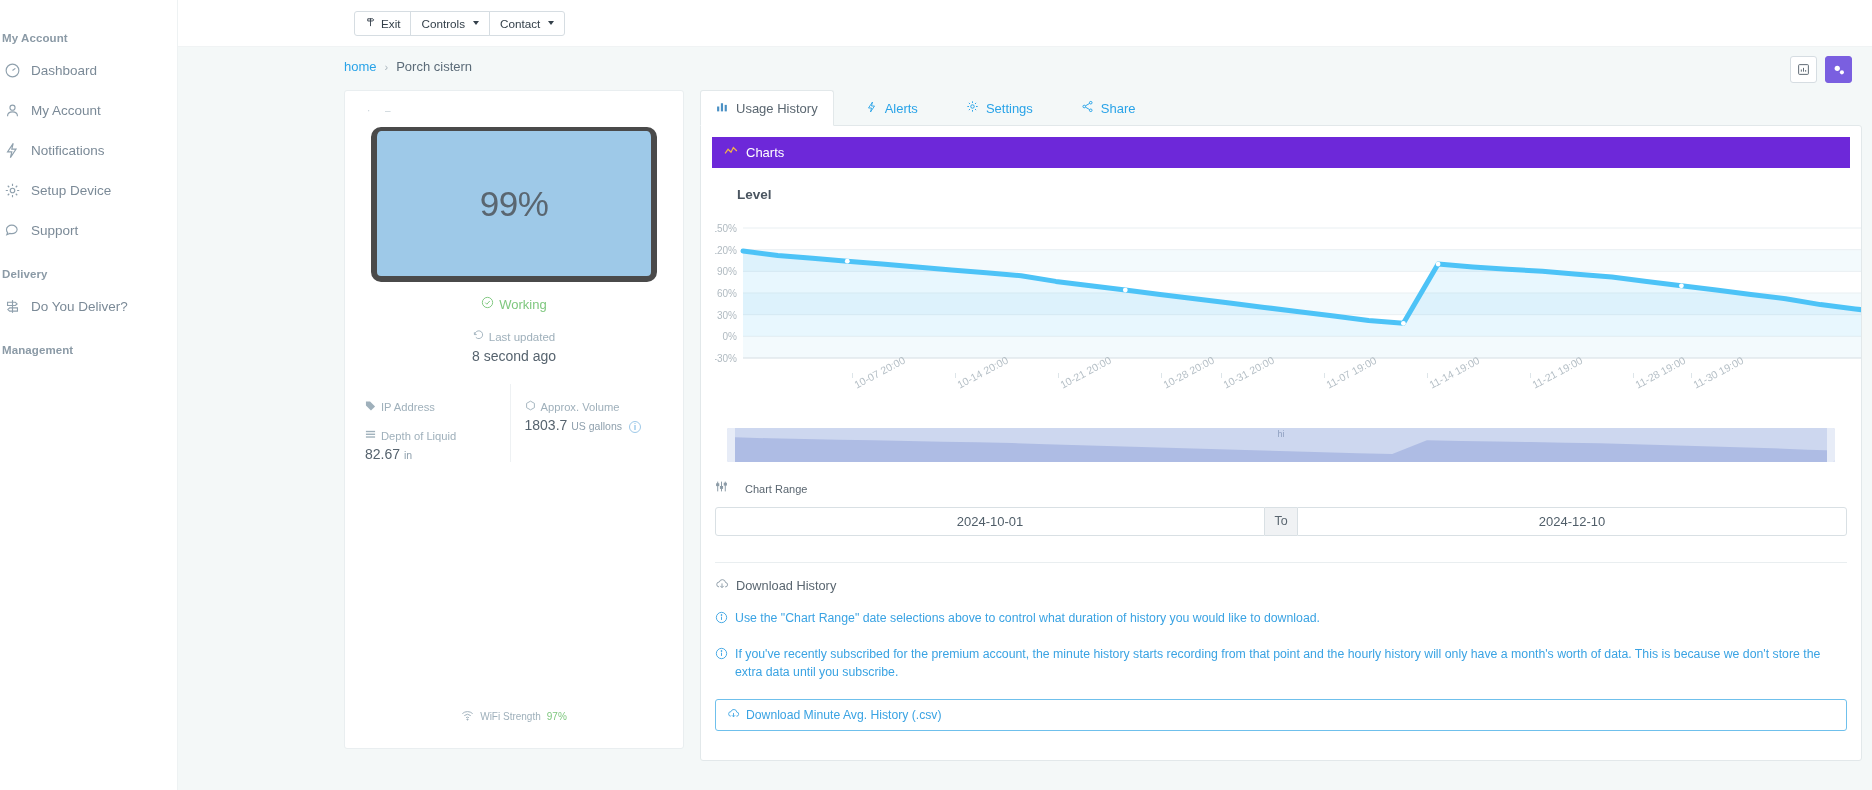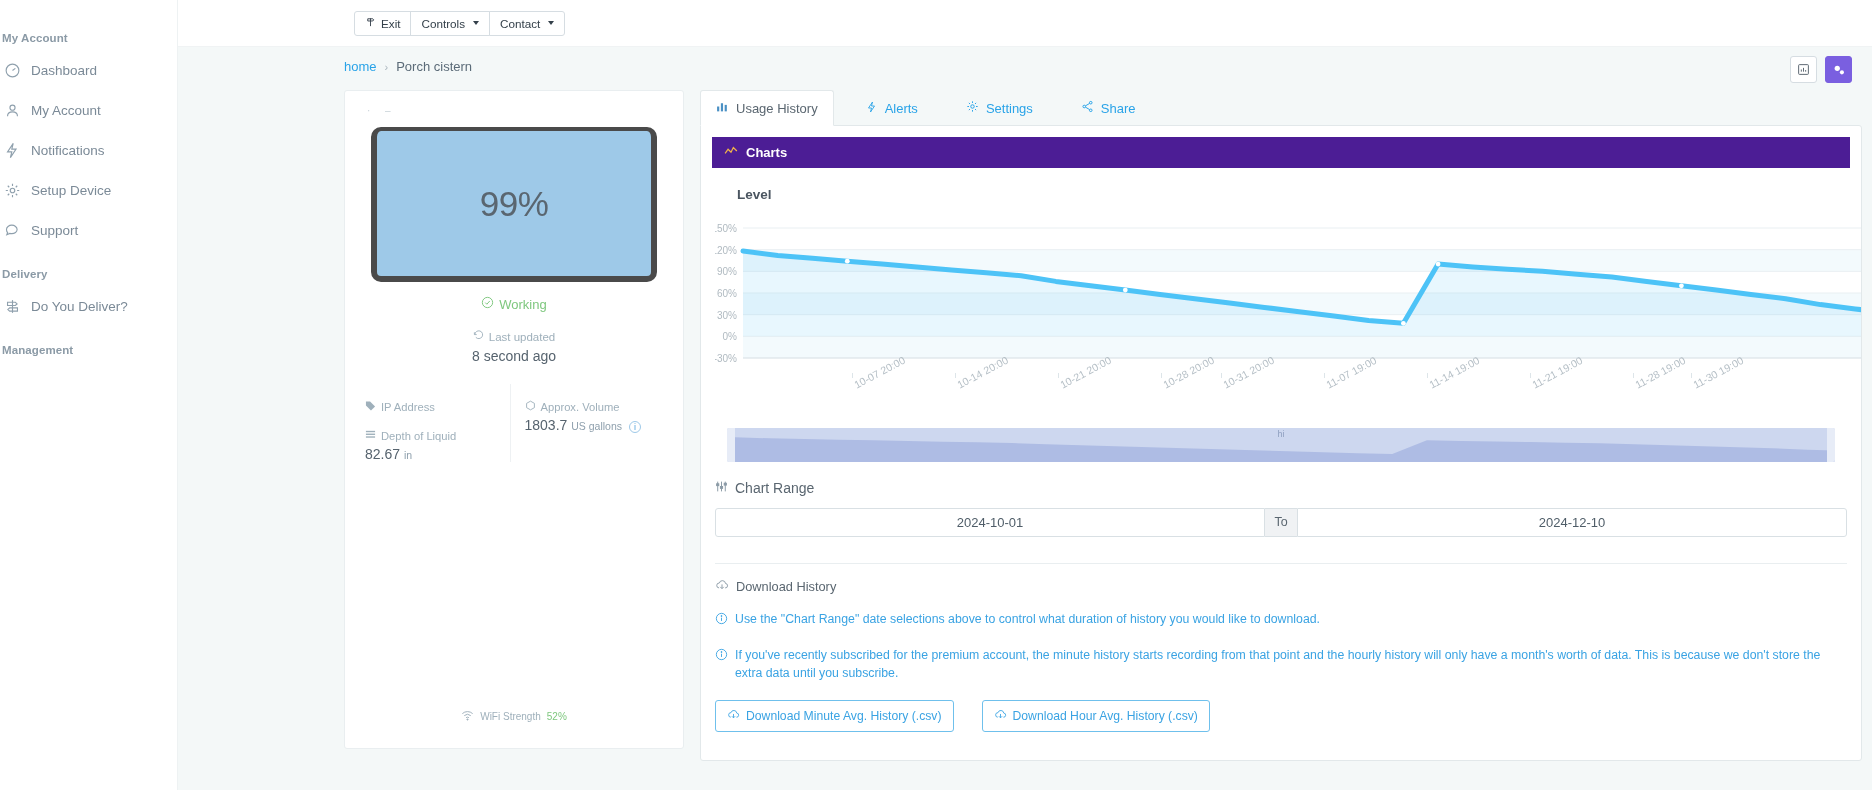--- a/index.html
+++ b/index.html
@@ -102,54 +102,54 @@
   .tabs { display: flex; gap: 16px; margin-bottom: -1px; position: relative; z-index: 3;}
   .tab {
     padding: 9px 15px; font-size: 13px; color: #29a3e8; cursor: pointer;
     display: flex; align-items: center; gap: 7px;
     border: 1px solid transparent; border-radius: 3px 3px 0 0;
   }
   .tab.active { background: #fff; border-color: #e2e8ea; border-bottom-color: #fff; color: #5a6670; }
   .panel { background: #fff; border: 1px solid #e2e8ea; border-radius: 0 3px 3px 3px; padding: 0; height: 636px; overflow: hidden;}
 
   .charts-bar {
-    background: #4c1d95; color: #fff; font-size: 13px; font-weight: bold;
+    background: #6d28d9; color: #fff; font-size: 13px; font-weight: normal;
     padding: 8px 12px; display: flex; align-items: center; gap: 8px;
     margin: 11px 11px 0 11px;
   }
   .chart-area { padding: 14px 14px 0 14px; position: relative; }
   .chart-title { font-size: 13.5px; font-weight: bold; color: #4a5560; margin: 5px 0 0 2px; padding-left: 20px; }
 
   .plot { position: relative; height: 170px; margin-top: 4px; }
   .plot svg { display: block; }
   .xaxis { position: relative; height: 48px; }
   .xtick { position: absolute; top: 4px; font-size: 10.5px; color: #b5bfc6; transform: rotate(-28deg); transform-origin: left top; white-space: nowrap; }
 
   .brush { margin: 4px 12px 0 12px; height: 34px; background: #cdd7ef; border-radius: 2px; position: relative; overflow:hidden;}
   .brush-handle { position:absolute; top:0; bottom:0; width: 8px; background:#e7ecf7; cursor: ew-resize;}
   .brush-label { position: absolute; left: 50%; top: 1px; transform: translateX(-50%); font-size: 9px; color:#8fa0c0;}
 
   .range-wrap { padding: 18px 14px 0 14px; }
-  .range-label { font-size: 14px; color: #5a6670; display: flex; align-items: flex-end; gap: 7px; }
+  .range-label { font-size: 11px; color: #5a6670; display: flex; align-items: flex-end; gap: 17px; }
   .range-row { display: flex; margin-top: 12px; }
   .range-in {
     flex: 1; height: 29px; border: 1px solid #d9e0e4; background: #fff;
     font-size: 13px; color: #4f5d68; text-align: center; line-height: 27px; cursor: pointer;
   }
   .range-to { width: 32px; height: 29px; border: 1px solid #d9e0e4; border-left: 0; border-right: 0;
     background: #f0f2f4; font-size: 12.5px; color: #5a6670; text-align:center; line-height: 27px; }
   .range-in:first-child { border-radius: 3px 0 0 3px; }
   .range-in:last-child { border-radius: 0 3px 3px 0; }
 
   .hr { height: 1px; background: #e9eef0; margin: 26px 14px 0 14px; }
   .dl-wrap { padding: 14px 14px 0 14px; }
   .dl-title { font-size: 12.8px; color: #5a6670; display:flex; align-items:center; gap:7px;}
   .dl-note { font-size: 12.3px; color: #3aa3e3; display:flex; gap:7px; margin-top: 16px; line-height: 1.45; }
   .dl-note .i { flex: 0 0 13px; margin-top: 1px; }
-  .dl-btns { display: flex; gap: 28px; margin-top: 18px; }
+  .dl-btns { display: flex; gap: 0; margin-top: 18px; flex-direction: column; }
   .dl-btn {
     border: 1px solid #6fc0ec; color: #3aa3e3; background: #fff; border-radius: 3px;
     font-size: 12.2px; padding: 7px 11px; cursor: pointer; display:flex; align-items:center; gap:6px;
   }
 
   .hdr-btns { position: absolute; right: 20px; top: 56px; display: flex; gap: 8px; }
   .hdr-btn {
     width: 27px; height: 27px; border-radius: 3px; display:flex;align-items:center;justify-content:center;
     border: 1px solid #d6dde2; background:#fff; color:#5a6670; cursor:pointer;
   }
@@ -355,21 +355,21 @@
         <div class="wifi">
           <span>
             <svg width="13" height="13" viewBox="0 0 24 24" fill="none" stroke="currentColor" stroke-width="1.8">
                 <path d="M2.5 8.5a14 14 0 0 1 19 0"></path>
                 <path d="M6 12.3a9 9 0 0 1 12 0"></path>
                 <path d="M9.4 16a4.2 4.2 0 0 1 5.2 0"></path>
                 <circle cx="12" cy="19.4" r="1.1" fill="currentColor"></circle>
               </svg>
           </span>
           <span>WiFi Strength</span>
-          <span class="wifi-pct">52%</span>
+          <span class="wifi-pct">97%</span>
         </div>
       </div>
 
       <div class="right-col">
 
         <div class="tabs">
           <div class="tab active">
             <span>
               <svg width="13" height="13" viewBox="0 0 24 24" fill="#4a90c4">
                   <rect x="2" y="12" width="4" height="9"></rect>
@@ -545,29 +545,20 @@
             <div class="dl-btns">
               <div class="dl-btn">
                 <span>
                   <svg width="13" height="13" viewBox="0 0 24 24" fill="none" stroke="#3aa3e3" stroke-width="1.6">
                       <path d="M7 17a4.2 4.2 0 0 1 .4-8.4A5.4 5.4 0 0 1 18 9.4a3.8 3.8 0 0 1-.6 7.6"></path>
                       <path d="M12 11v7M9 15.2l3 3 3-3"></path>
                     </svg>
                 </span>
                 <span>Download Minute Avg. History (.csv)</span>
               </div>
-              <div class="dl-btn">
-                <span>
-                  <svg width="13" height="13" viewBox="0 0 24 24" fill="none" stroke="#3aa3e3" stroke-width="1.6">
-                      <path d="M7 17a4.2 4.2 0 0 1 .4-8.4A5.4 5.4 0 0 1 18 9.4a3.8 3.8 0 0 1-.6 7.6"></path>
-                      <path d="M12 11v7M9 15.2l3 3 3-3"></path>
-                    </svg>
-                </span>
-                <span>Download Hour Avg. History (.csv)</span>
-              </div>
             </div>
           </div>
 
         </div>
       </div>
     </div>
   </div>
 </div>
 
 </body></html>

